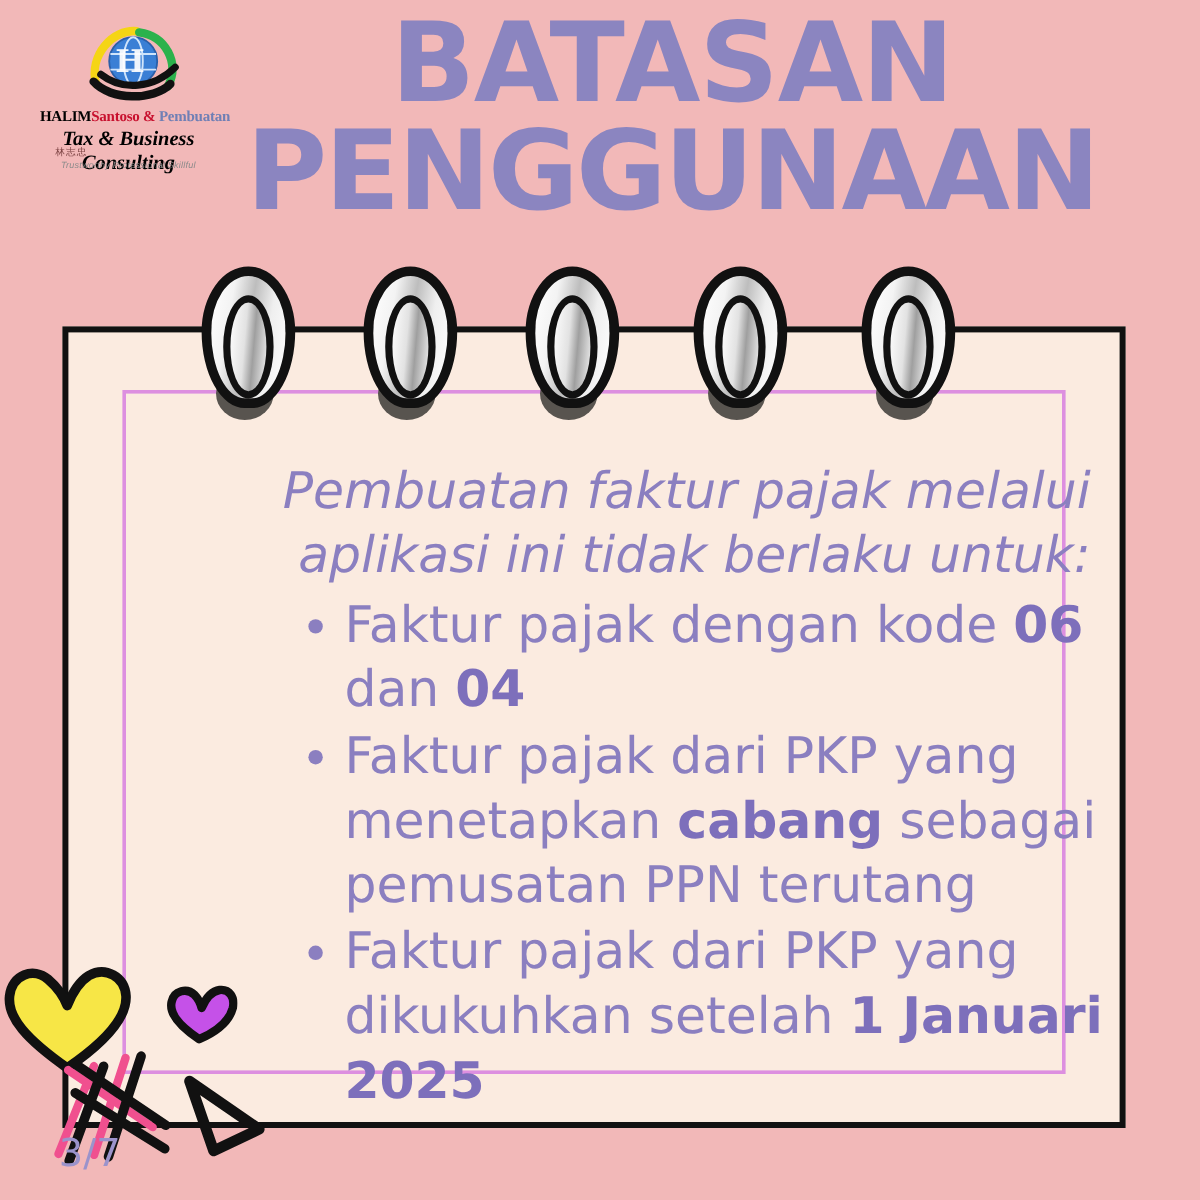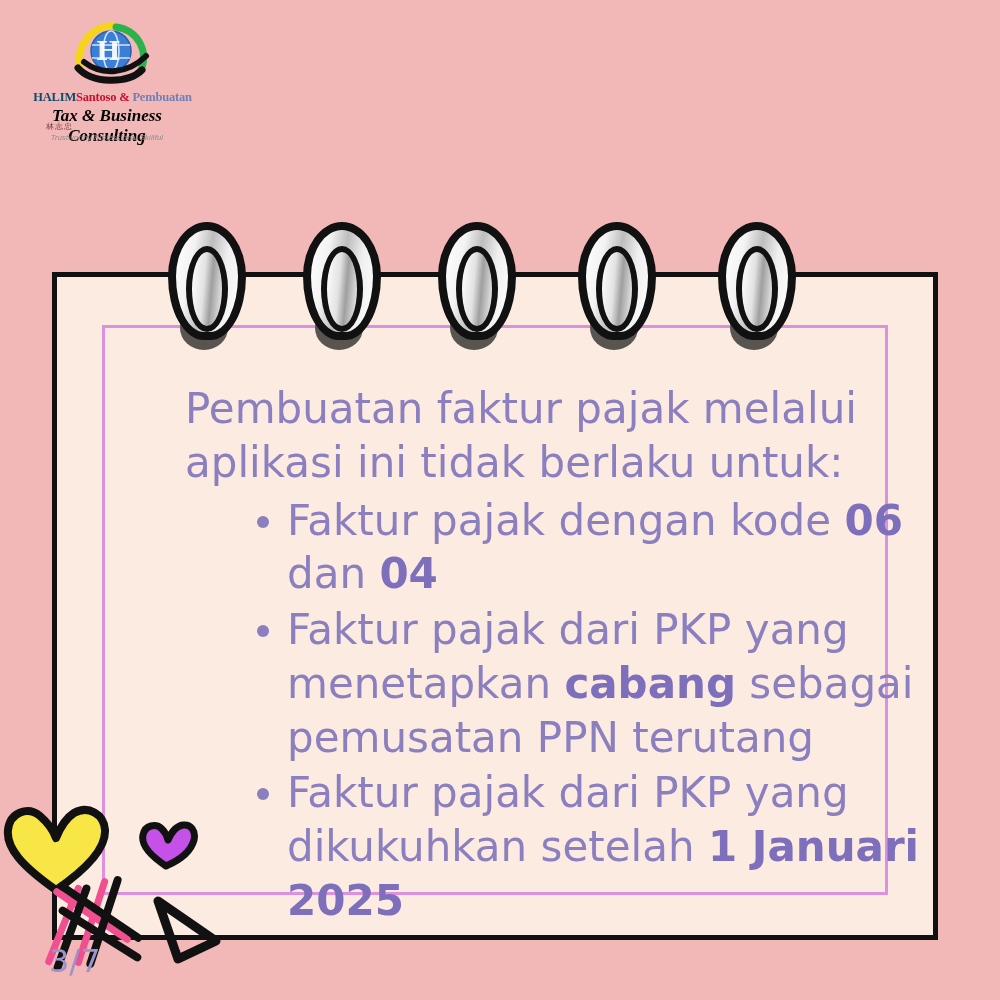--- a/index.html
+++ b/index.html
@@ -40,21 +40,21 @@
     left: 0;
     top: 72px;
     width: 170px;
     text-align: center;
     font-size: 12.5px;
     font-weight: bold;
     letter-spacing: -0.2px;
     white-space: nowrap;
     font-family: "Liberation Serif", serif;
   }
-  .ln-halim { color: #0c4a6e; margin-left: 11px; }
+  .ln-halim { color: #000000; margin-left: 11px; }
   .ln-santoso { color: #c8102e; }
   .ln-amp { color: #c8102e; }
   .ln-assoc { color: #6f7fb5; }
   #logo-tagline {
     position: absolute;
     left: 0;
     top: 88px;
     width: 170px;
     text-align: center;
     font-size: 17px;
@@ -170,23 +170,24 @@
     position: absolute;
     left: 110px;
     top: 105px;
     width: 760px;
     color: #8b7fc0;
     font-size: 42px;
     line-height: 1.28;
     font-family: "DejaVu Sans", sans-serif;
   }
   #intro {
-    text-align: left;
+    text-align: right;
     margin: 0 0 4px 0;
     padding: 0 18px;
+    font-style: italic;
   }
   #bullets {
     list-style: none;
     margin: 0;
     padding: 0 0 0 86px;
   }
   #bullets li {
     position: relative;
     margin: 0 0 2px 0;
     padding-left: 34px;
@@ -263,20 +264,24 @@
     <div id="logo-name">
       <span class="ln-halim">HALIM</span><span class="ln-santoso">Santoso</span>
       <span class="ln-amp">&amp;</span>
       <span class="ln-assoc">Pembuatan</span>
     </div>
     <div id="logo-tagline">Tax &amp; Business Consulting</div>
     <div id="logo-cjk">林志忠</div>
     <div id="logo-sub">Trustworthy Professional Skillful</div>
   </div>
 
+  <div id="title">
+    <span class="t-line t-line1">BATASAN</span>
+    <span class="t-line t-line2">PENGGUNAAN</span>
+  </div>
 
   <div id="card">
     <div id="card-inner-border"></div>
 
     <div id="body-text">
       <p id="intro">Pembuatan faktur pajak melalui aplikasi ini tidak berlaku untuk:</p>
       <ul id="bullets">
         <li>Faktur pajak dengan kode <b>06</b> dan <b>04</b></li>
         <li>Faktur pajak dari PKP yang menetapkan <b>cabang</b> sebagai pemusatan PPN terutang</li>
         <li>Faktur pajak dari PKP yang dikukuhkan setelah <b>1 Januari 2025</b></li>

